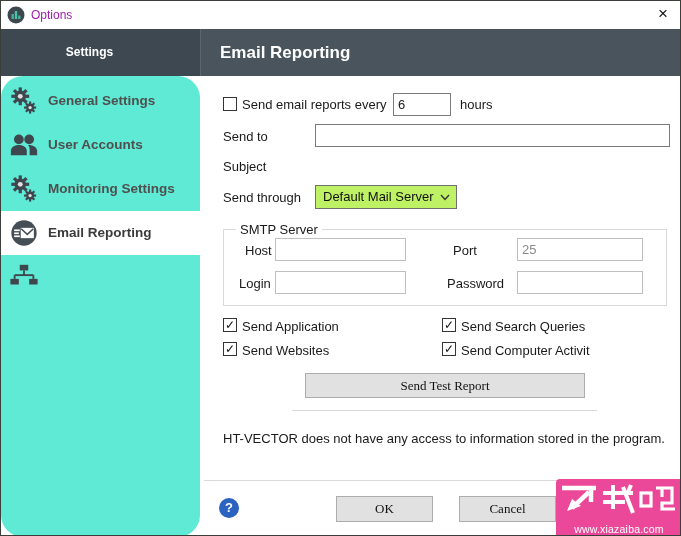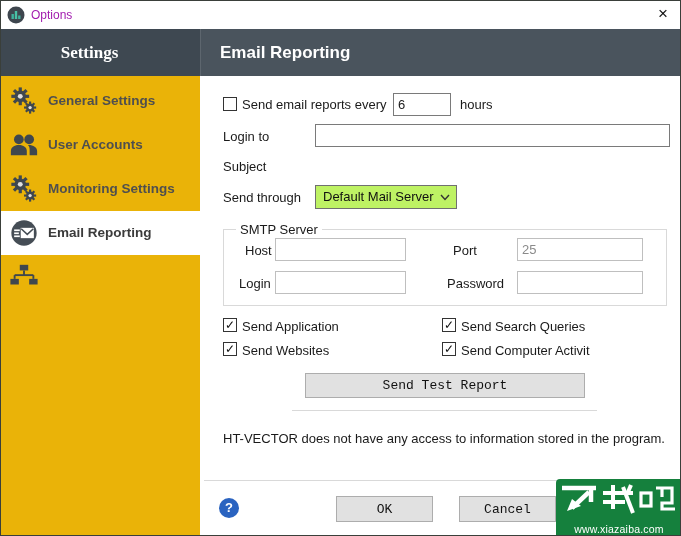--- a/index.html
+++ b/index.html
@@ -15,25 +15,25 @@
   .titlebar{left:0;top:0;width:100%;height:28px;background:#fff;}
   .app-icon{left:6px;top:5px;width:18px;height:18px;}
   .title-text{left:30px;top:7px;font-size:12px;color:#a21caf;}
   .close-btn{left:644px;top:0;width:36px;height:27px;text-align:center;
     font-size:17px;line-height:26px;color:#111;cursor:pointer;}
 
   
   .hdr-left{left:0;top:28px;width:199px;height:47px;background:#3e4851;}
   .hdr-right{left:199px;top:28px;width:482px;height:47px;background:#4a545d;border-left:1px solid #5d666e;}
   .hdr-left .t{display:block;text-align:center;padding-right:22px;line-height:47px;
-    color:#fff;font-size:17px;font-weight:600;font-family:Liberation Serif, serif;}
+    color:#fff;font-size:12px;font-weight:600;}
   .hdr-right .t{display:block;padding-left:19px;line-height:47px;color:#fff;font-size:17px;font-weight:600;}
 
   
-  .sidebar{left:0;top:75px;width:199px;height:461px;background:#eab308;}
+  .sidebar{left:0;top:75px;width:199px;height:461px;background:#5eead4;border-radius:22px;}
   .side-item{position:absolute;left:0;width:199px;height:44px;cursor:pointer;}
   .side-item.selected{background:#fff;}
   .side-item .ic{position:absolute;left:8px;top:7px;width:30px;height:30px;}
   .side-item .lbl{position:absolute;left:47px;top:0;height:44px;line-height:44px;
     font-size:13.5px;font-weight:bold;color:#4f4f4f;}
   .side-item.selected .lbl{color:#3b3b3b;}
 
   
   .content{left:203px;top:75px;width:482px;height:393px;background:#fff;}
   .flabel{font-size:13px;color:#1a1a1a;white-space:nowrap;}
@@ -46,28 +46,28 @@
   .txt.gray-val{color:#8a8a8a;}
 
   .combo{position:absolute;background:#bef264;border:1px solid #707070;cursor:pointer;}
   .combo .sel{position:absolute;left:7px;top:0;line-height:22px;font-size:13px;color:#111;}
   .combo .chev{position:absolute;right:6px;top:8px;}
 
   .groupbox{position:absolute;border:1px solid #d9d9d9;}
   .groupbox-title{position:absolute;background:#fff;padding:0 4px;font-size:13px;color:#1a1a1a;}
 
   .btn{position:absolute;background:#e1e1e1;border:1px solid #adadad;font-size:13px;
-    text-align:center;color:#111;cursor:pointer;font-family:Liberation Mono, monospace;}
+    text-align:center;color:#111;cursor:pointer;font-family:Liberation Serif, serif;}
   .hline{position:absolute;height:1px;background:#d9d9d9;}
 
   .help{position:absolute;left:218px;top:497px;width:20px;height:20px;border-radius:50%;
     background:#2a63c0;color:#fff;font-weight:bold;font-size:13px;line-height:20px;text-align:center;cursor:pointer;}
 
   
-  .watermark{position:absolute;left:555px;top:478px;width:126px;height:58px;background:#15803d;
+  .watermark{position:absolute;left:555px;top:478px;width:126px;height:58px;background:#ec4899;
     border-radius:4px 0 0 0;text-decoration:underline;}
   .watermark .site{position:absolute;left:0;bottom:2px;width:100%;text-align:center;
     color:#fff;font-size:10.5px;letter-spacing:.2px;}
   .visually-hidden{position:absolute;width:1px;height:1px;overflow:hidden;clip:rect(0 0 0 0);white-space:nowrap;}
 </style>
 </head>
 <body>
 
 <div class="window">
 
@@ -202,21 +202,21 @@
     </div>
   </div>
 
   <div class="abs content">
 
     <span class="cb" style="left:19px;top:21px"></span>
     <span class="abs flabel" style="left:38px;top:21px">Send email reports every</span>
     <input class="txt" style="left: 189px; top: 17px; width: 58px; height: 23px;" value="6">
     <span class="abs flabel" style="left:256px;top:21px">hours</span>
 
-    <span class="abs flabel" style="left:19px;top:53px">Login to</span>
+    <span class="abs flabel" style="left:19px;top:53px">Send to</span>
     <input class="txt" style="left: 111px; top: 48px; width: 355px; height: 23px;" value="">
 
     <span class="abs flabel" style="left:19px;top:83px">Subject</span>
 
     <span class="abs flabel" style="left:19px;top:114px">Send through</span>
     <div class="combo" style="left:111px;top:109px;width:142px;height:24px">
       <span class="sel">Default Mail Server</span>
       <svg class="chev" width="10" height="7" viewBox="0 0 10 7">
         <polyline points="1,1 5,5.5 9,1" fill="none" stroke="#333" stroke-width="1.4"></polyline>
       </svg>

